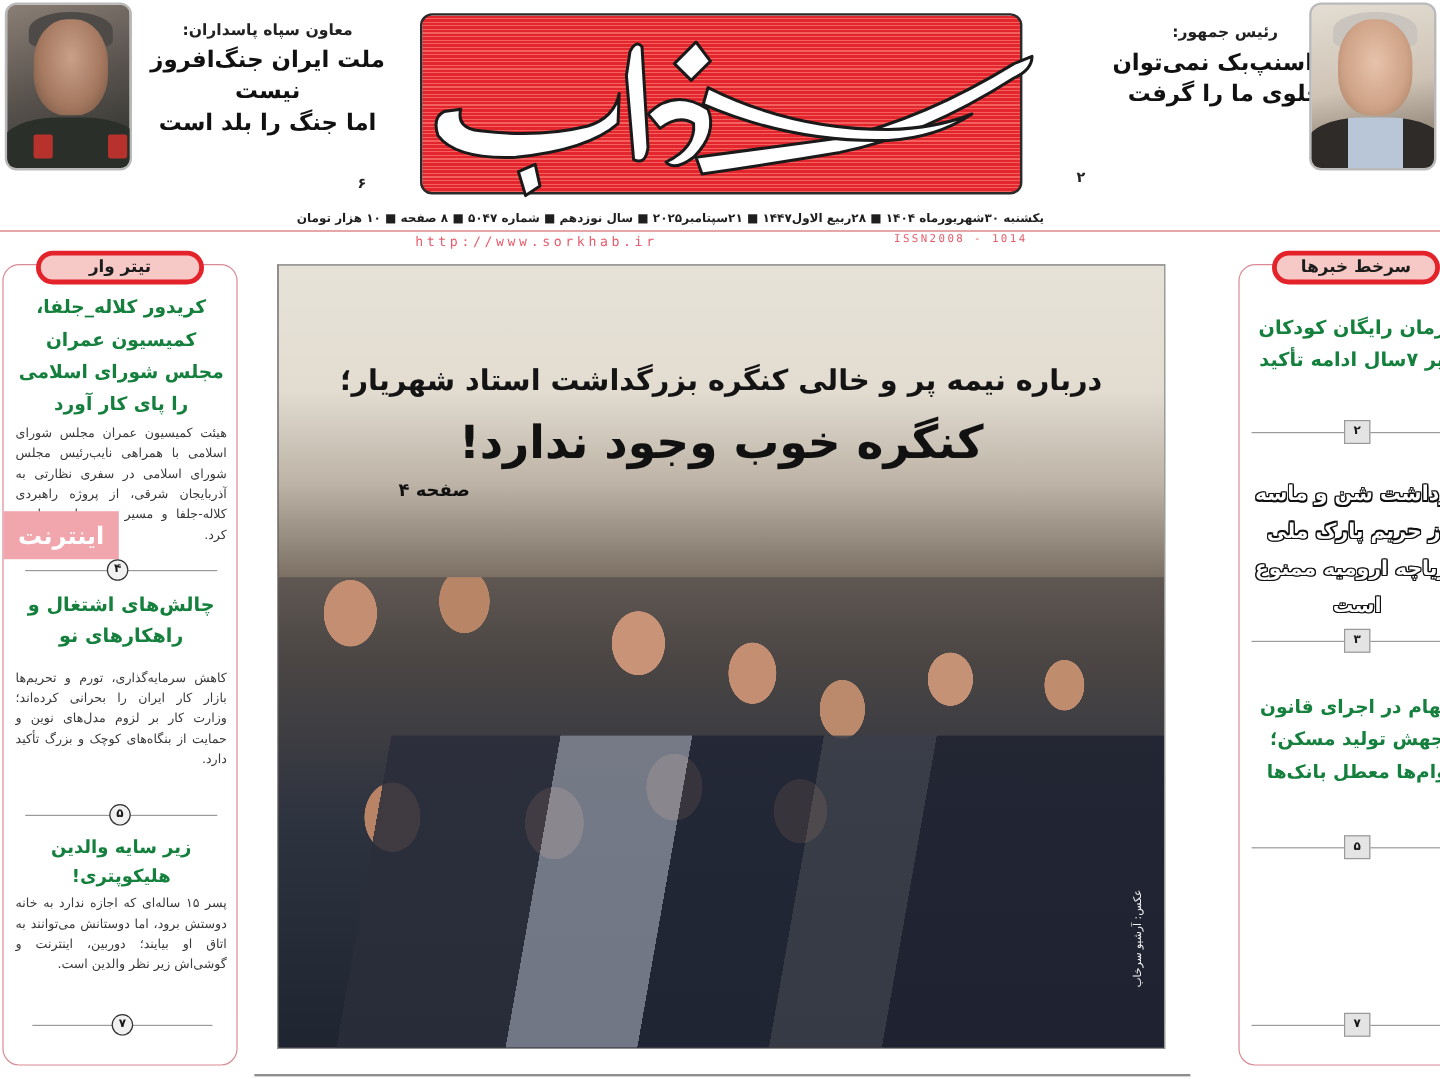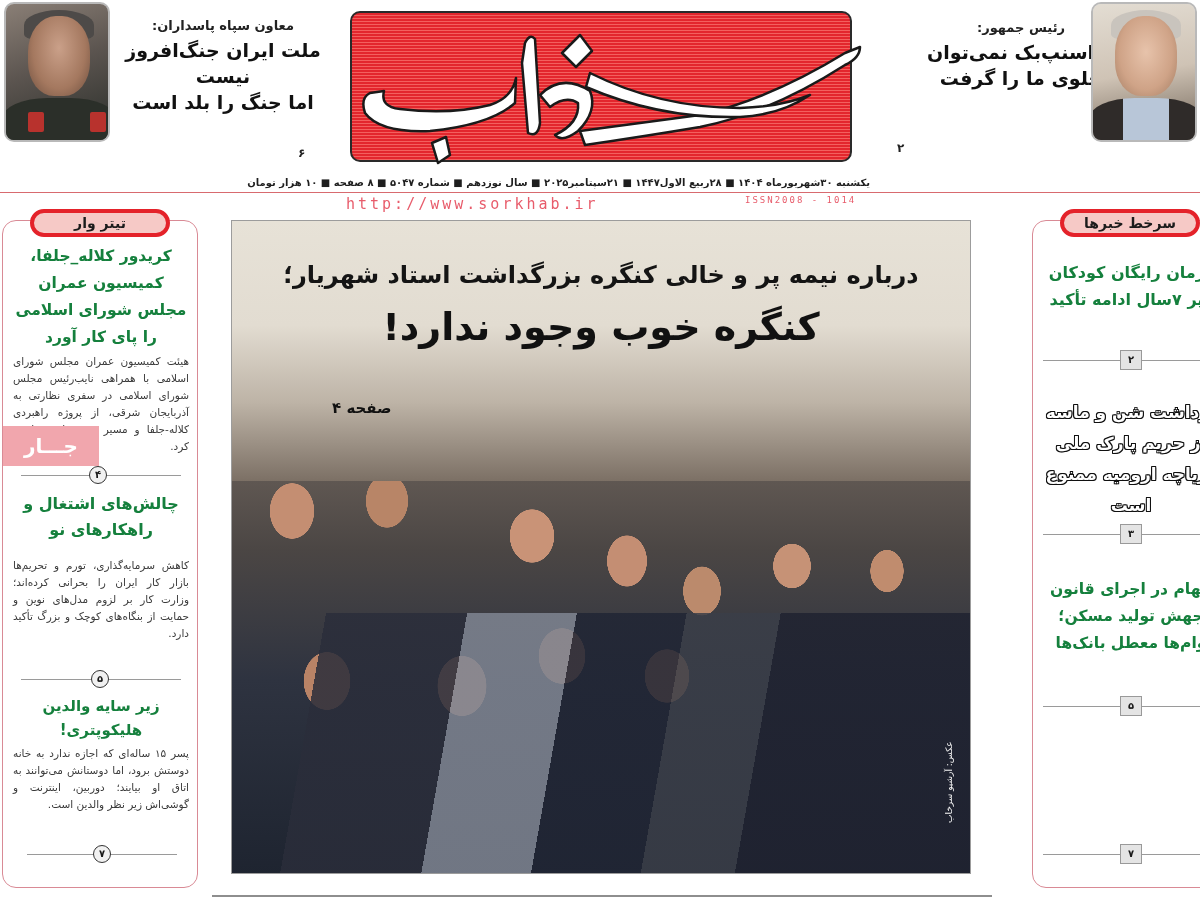--- a/index.html
+++ b/index.html
@@ -54,21 +54,21 @@
     background: repeating-linear-gradient(180deg, #e3262d 0px, #e3262d 2px, #f3605e 2px, #f3605e 3px);
     border: 2px solid #2a2a2a; border-radius: 10px;
   }
   .logo svg { position: absolute; left: -12px; top: -10px; }
 
   .dateline {
     position: absolute; left: 335px; top: 177px; width: 535px; height: 14px;
     font-size: 10px; font-weight: bold; color: #1e1e1e; text-align: right; white-space: nowrap;
   }
   .rule-red { position: absolute; left: 0; top: 192px; width: 1200px; height: 1px; background: #d86a6f; }
-  .url { position: absolute; left: 346px; top: 195px; font-family: "DejaVu Sans Mono", monospace; font-size: 15px; letter-spacing: 3px; color: #e85c6b; }
+  .url { position: absolute; left: 346px; top: 195px; font-family: "DejaVu Sans Mono", monospace; font-size: 11px; letter-spacing: 3px; color: #e85c6b; }
   .issn { position: absolute; left: 745px; top: 195px; font-family: "DejaVu Sans Mono", monospace; font-size: 9px; letter-spacing: 2px; color: #e85c6b; }
 
   
   .sidebox {
     position: absolute; top: 220px; width: 196px; height: 668px;
     border: 1.5px solid #d98a95; border-radius: 14px; background: #fff;
   }
   .sidebox.left { left: 2px; }
   .sidebox.right { left: 1000px; margin-left: 32px; }
   .pill {
@@ -127,21 +127,21 @@
       radial-gradient(ellipse 40px 48px at 435px 235px, #bd8869 0 55%, transparent 56%),
       linear-gradient(180deg, #6b615a 0%, #4b4644 25%, #2e3340 55%, #1e2430 100%);
   }
   .photo .suits {
     position: absolute; left: 0; bottom: 0; width: 100%; height: 260px;
     background:
       linear-gradient(100deg, transparent 0 12%, #2a2d3a 12% 30%, #7f8592 30% 44%, #202534 44% 58%, #3a3e48 58% 70%, #1f2230 70% 100%);
     opacity: .85;
   }
   .photo .headline-block { position: absolute; left: 0; top: 40px; width: 100%; text-align: center; }
-  .photo .sub-head { font-size: 24px; font-weight: bold; color: #141414; }
+  .photo .sub-head { font-size: 24px; font-weight: bold; color: #141414; margin-top: 42px; }
   .photo .main-head { font-size: 38px; font-weight: bold; color: #111; margin-top: 16px; }
   .photo .page-ref { position: absolute; left: 100px; top: 178px; font-size: 15px; font-weight: bold; color: #111; }
   .photo .credit {
     position: absolute; left: 712px; top: 520px; width: 20px; height: 130px;
     writing-mode: vertical-rl; transform: rotate(180deg);
     font-size: 9px; color: #f2f2f2; white-space: nowrap;
   }
   .bottom-rule { position: absolute; left: 212px; top: 895px; width: 780px; height: 2px; background: #8e8e8e; }
 </style>
 </head>
@@ -202,21 +202,21 @@
 <div class="issn">ISSN2008 - 1014</div>
 
 <div class="sidebox left">
   <div class="pill rtl">تیتر وار</div>
 
   <div class="rtl" style="position:absolute; left:10px; top:22px; width:176px;">
     <div class="lhead" style="font-size:15.5px; line-height:27px;">کریدور کلاله_جلفا، کمیسیون عمران مجلس شورای اسلامی را پای کار آورد</div>
     <div class="lbody" style="margin-top:2px;">هیئت کمیسیون عمران مجلس شورای اسلامی با همراهی نایب‌رئیس مجلس شورای اسلامی در سفری نظارتی به آذربایجان شرقی، از پروژه راهبردی کلاله-جلفا و مسیر مرزی ارس بازدید کرد.</div>
   </div>
 
-  <div class="ad-banner rtl" style="left:0px; top:205px;">جـــار</div>
+  <div class="ad-banner rtl" style="left:0px; top:205px;">اینترنت</div>
 
   <div class="divider" style="left:18px; top:254px; width:160px;"></div>
   <div class="num-circle" style="left:86px; top:245px;">۴</div>
 
   <div class="rtl" style="position:absolute; left:10px; top:270px; width:176px;">
     <div class="lhead" style="font-size:16px; line-height:26px;">چالش‌های اشتغال و راهکارهای نو</div>
     <div class="lbody" style="margin-top:14px;">کاهش سرمایه‌گذاری، تورم و تحریم‌ها بازار کار ایران را بحرانی کرده‌اند؛ وزارت کار بر لزوم مدل‌های نوین و حمایت از بنگاه‌های کوچک و بزرگ تأکید دارد.</div>
   </div>
 
   <div class="divider" style="left:18px; top:458px; width:160px;"></div>

